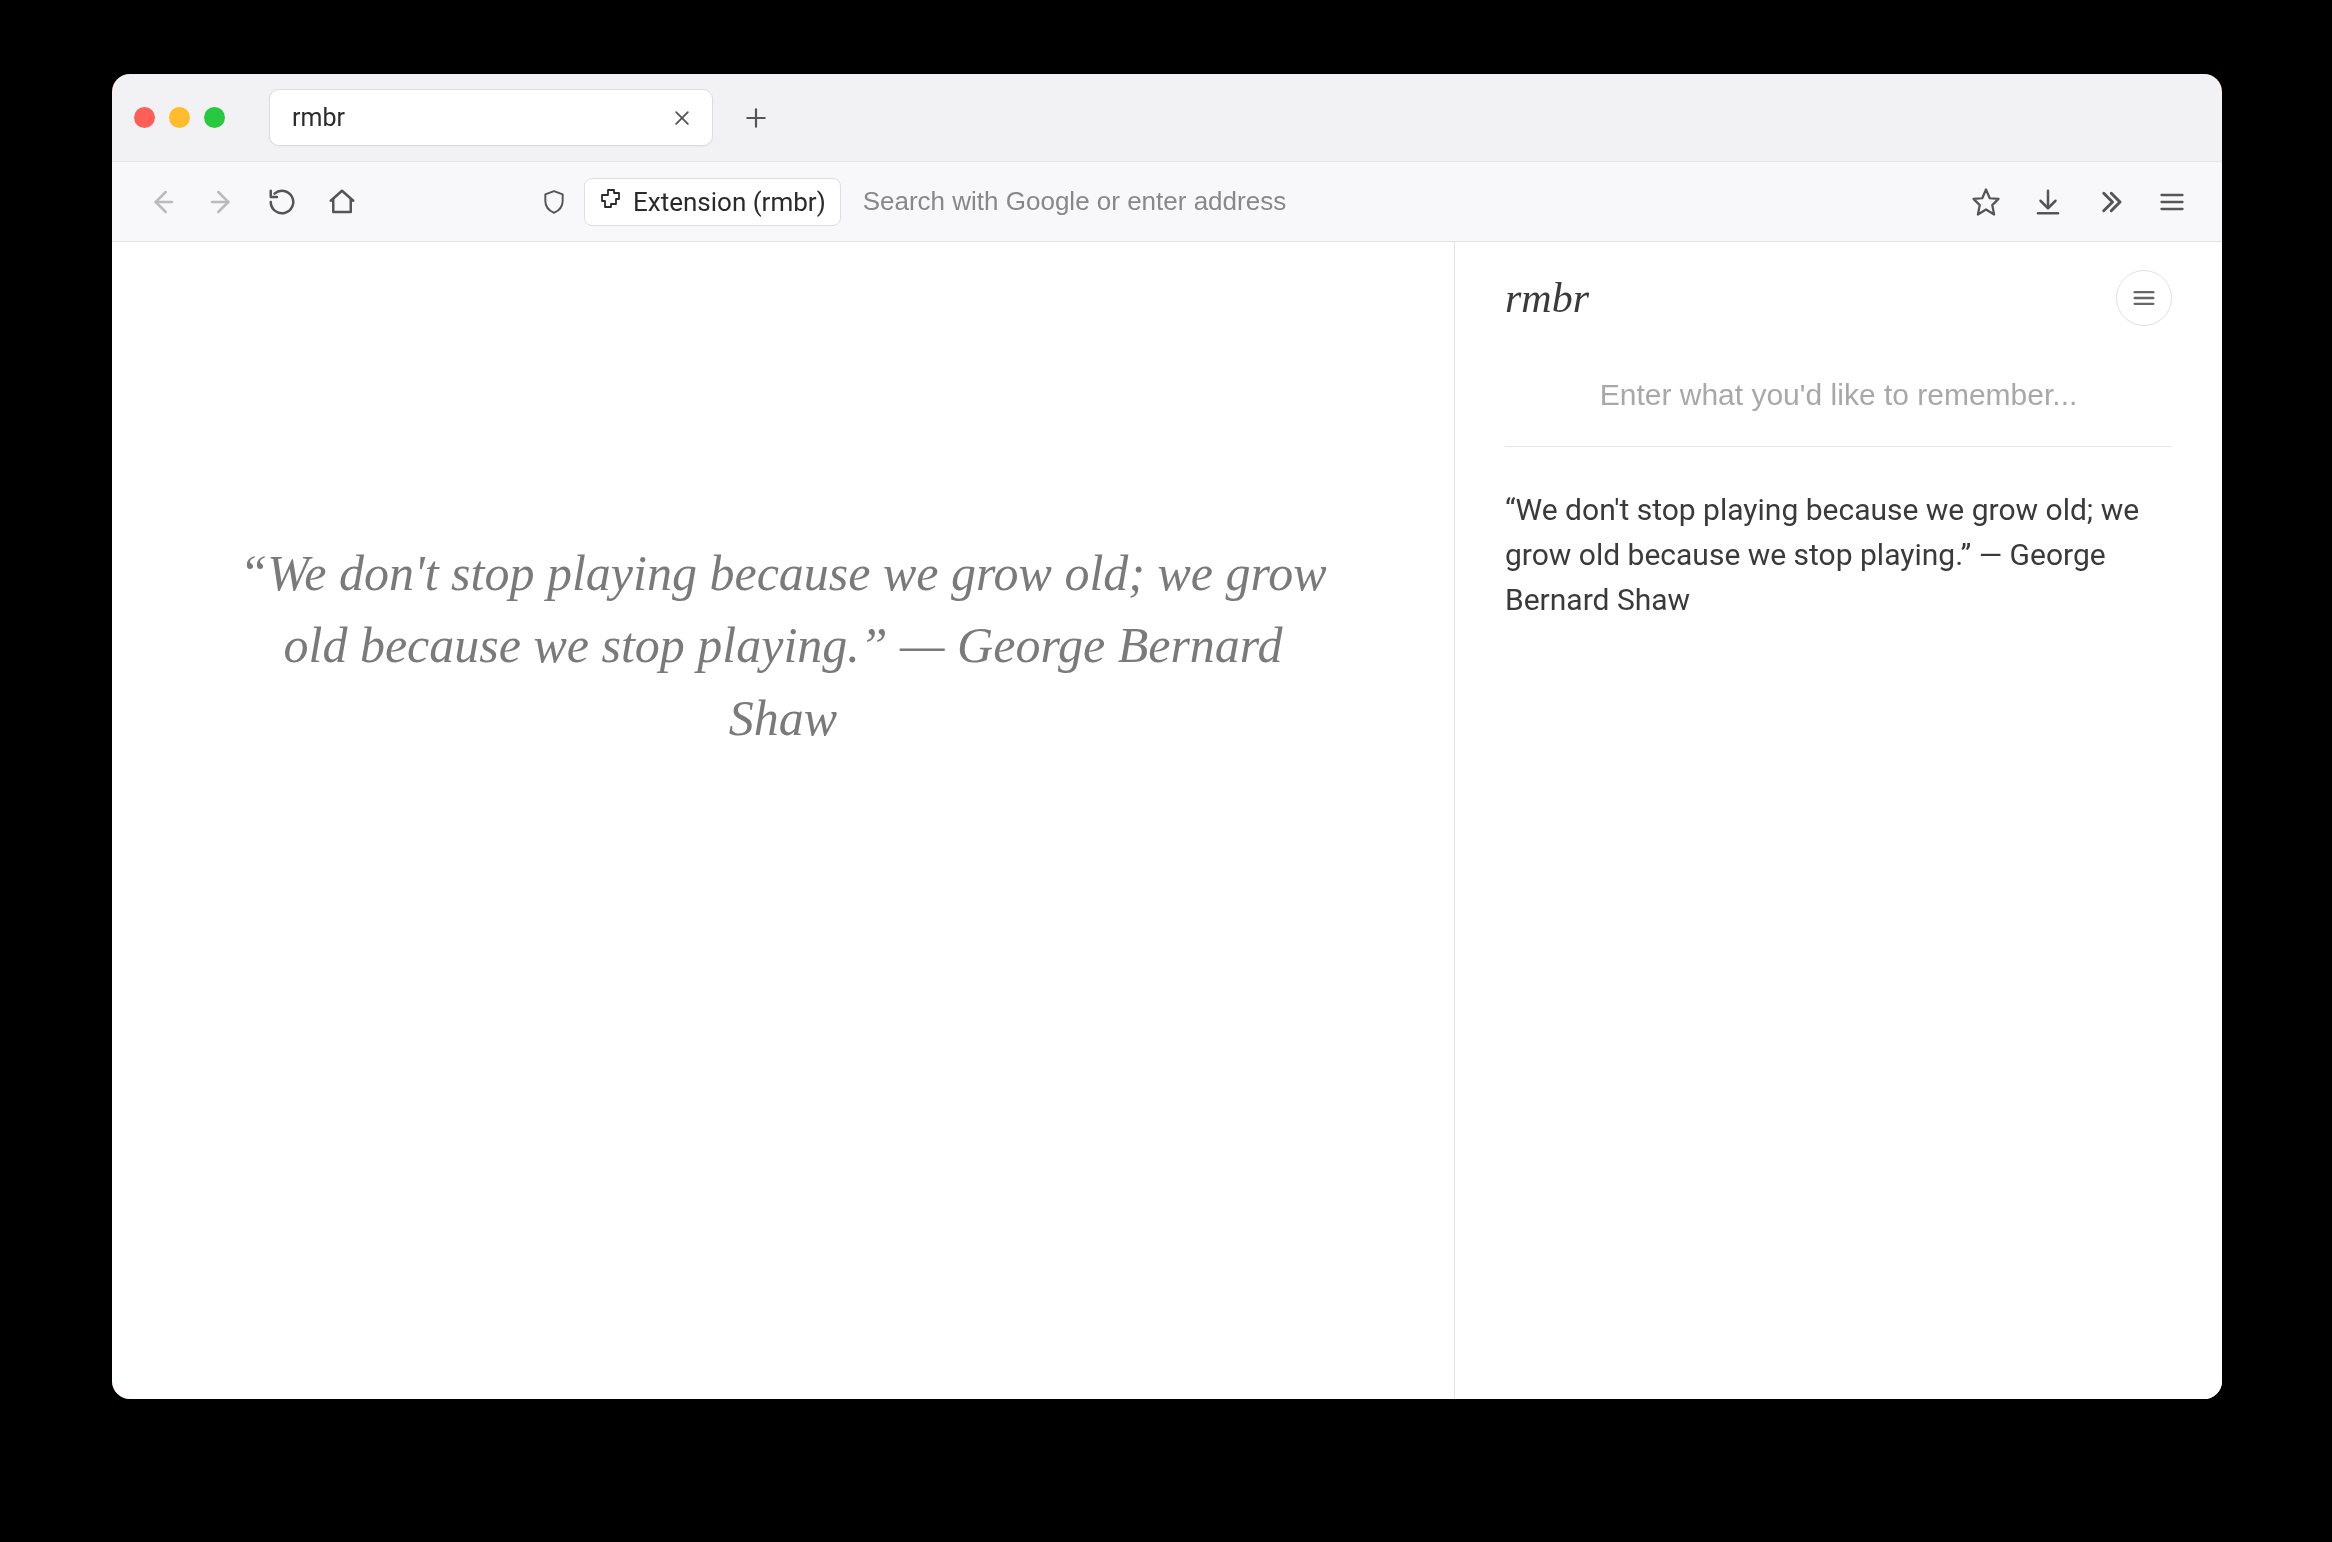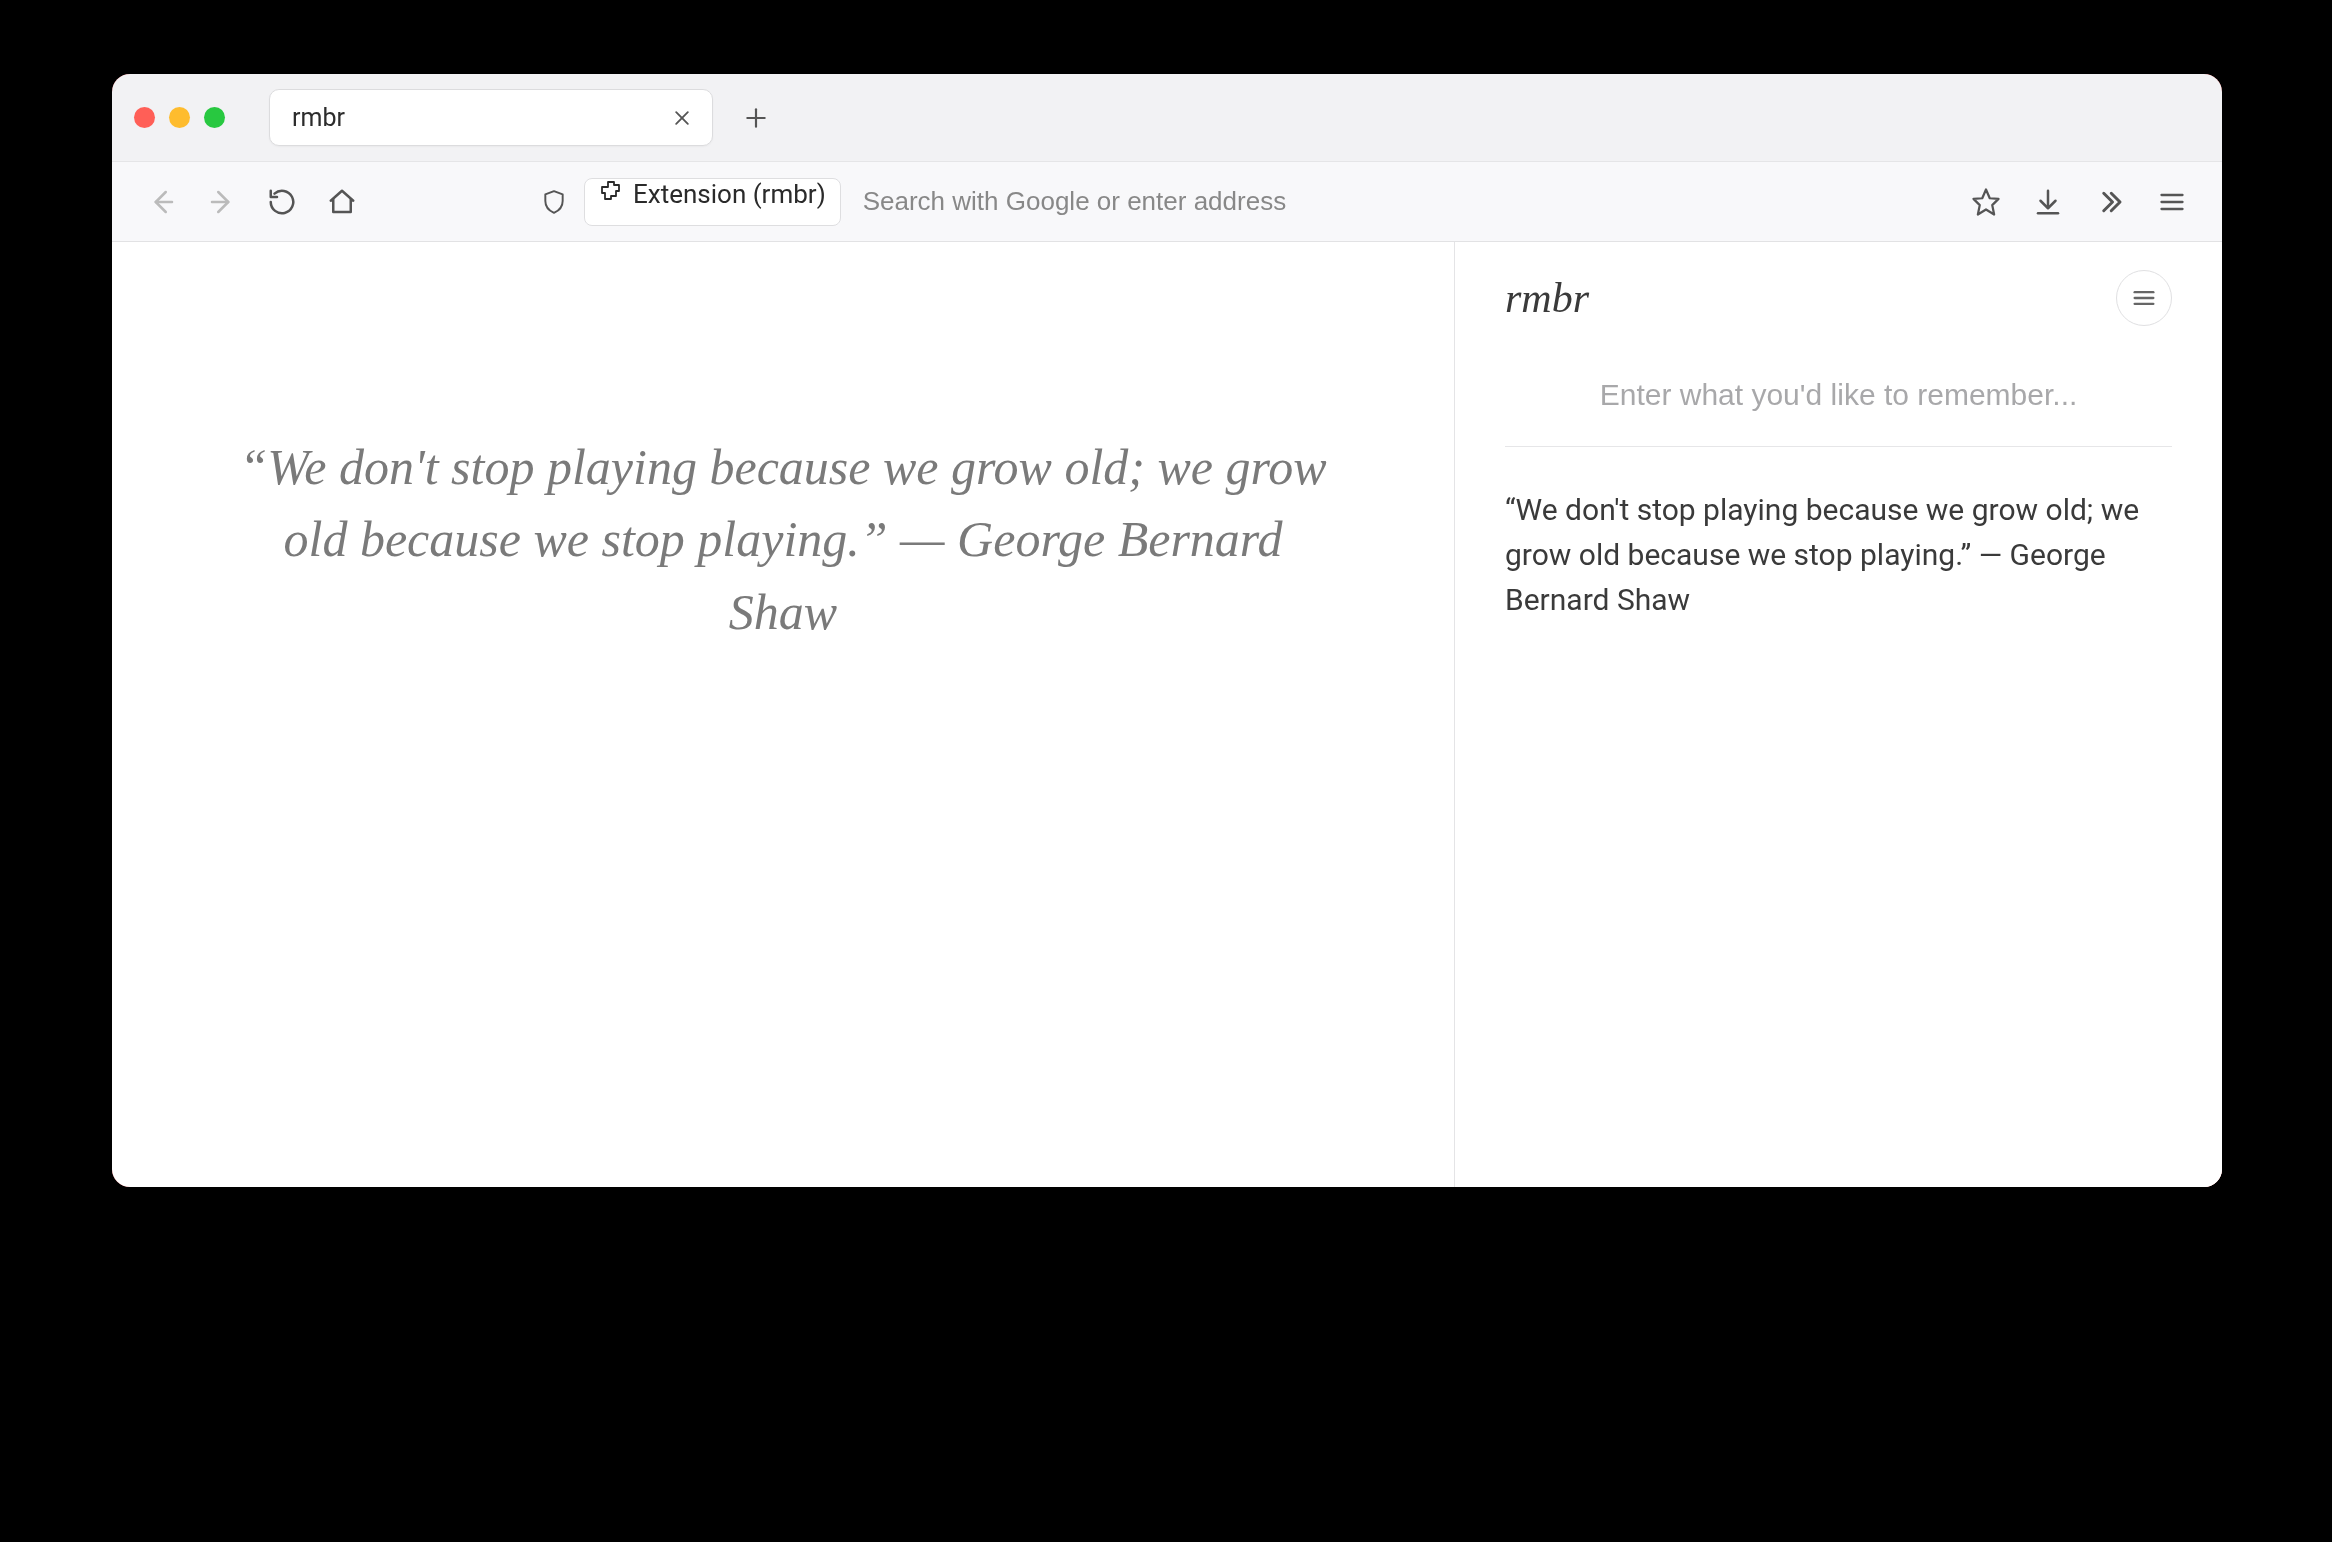--- a/index.html
+++ b/index.html
@@ -12,21 +12,21 @@
       height: 1542px;
       background: #000;
       font-family: -apple-system, BlinkMacSystemFont, "Segoe UI", Roboto, sans-serif;
       overflow: hidden;
     }
     .window {
       position: absolute;
       left: 112px;
       top: 74px;
       width: 2110px;
-      height: 1113px;
+      height: 1325px;
       background: #b91c1c;
       border-radius: 18px;
       overflow: hidden;
       box-shadow: 0 20px 60px rgba(0,0,0,0.5);
     }
     
     .tab-bar {
       height: 88px;
       background: #f2f2f4;
       display: flex;
@@ -123,21 +123,21 @@
       align-items: center;
       justify-content: center;
       color: #555;
     }
     .ext-chip {
       background: #fff;
       border: 1px solid #dedee0;
       border-radius: 8px;
       height: 48px;
       display: flex;
-      align-items: flex-start;
+      align-items: center;
       padding: 0 14px;
       gap: 10px;
       color: #2a2a2a;
       font-size: 26px;
     }
     .ext-chip svg { width: 24px; height: 24px; }
     .address-input {
       flex: 1;
       border: none;
       background: transparent;

